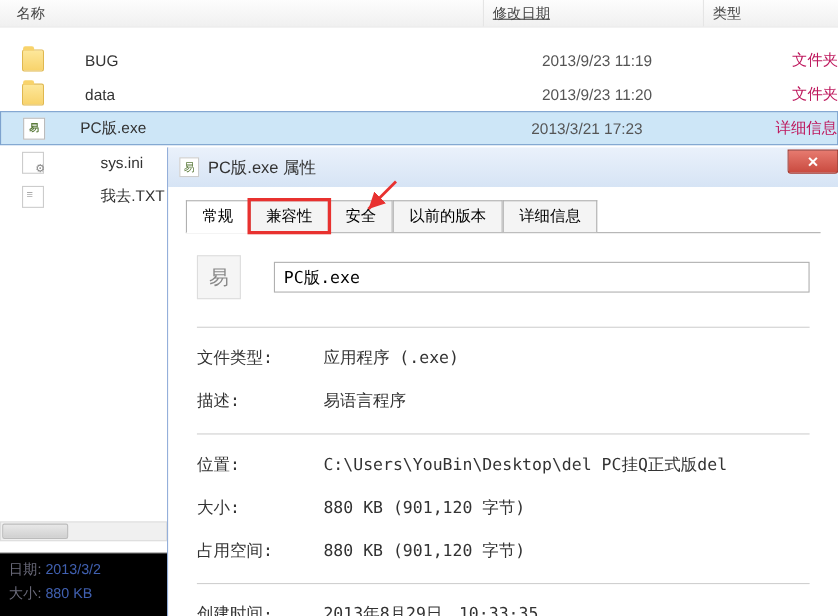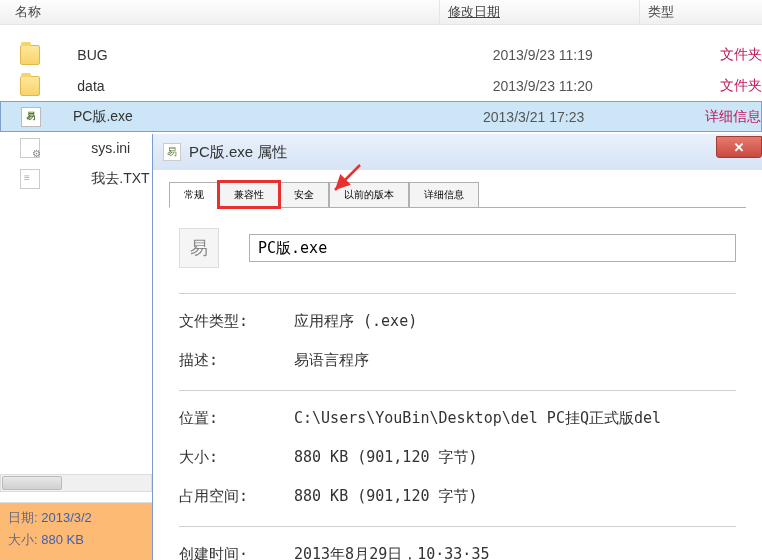--- a/index.html
+++ b/index.html
@@ -116,21 +116,21 @@
       margin: 1px;
       background: linear-gradient(to bottom, #e8e8e8, #d0d0d0);
       border: 1px solid #bbb;
       border-radius: 2px;
     }
     .status-area {
       position: absolute;
       bottom: 0; left: 0;
       width: 152px;
       height: 58px;
-      background: #fdba74;
+      background: #000000;
       border-top: 1px solid #ddd;
       padding: 6px 8px;
       font-size: 13px;
       color: #5a5a6a;
     }
     .status-date-label { color: #6a6a7a; }
     .status-date-val { color: #4060b0; }
     .status-size-label { color: #6a6a7a; }
     .status-size-val { color: #4060b0; }
 
@@ -186,21 +186,21 @@
     .tabs {
       display: flex;
       border-bottom: 1px solid #b0b0b0;
     }
     .tab {
       padding: 5px 14px;
       border: 1px solid #b0b0b0;
       border-bottom: none;
       background: #f4f4f4;
       margin-right: 0;
-      font-size: 10px;
+      font-size: 14px;
       cursor: pointer;
       position: relative;
     }
     .tab.active {
       background: #fff;
       border-bottom: 1px solid #fff;
       margin-bottom: -1px;
       z-index: 2;
     }
     .tab.highlighted {

